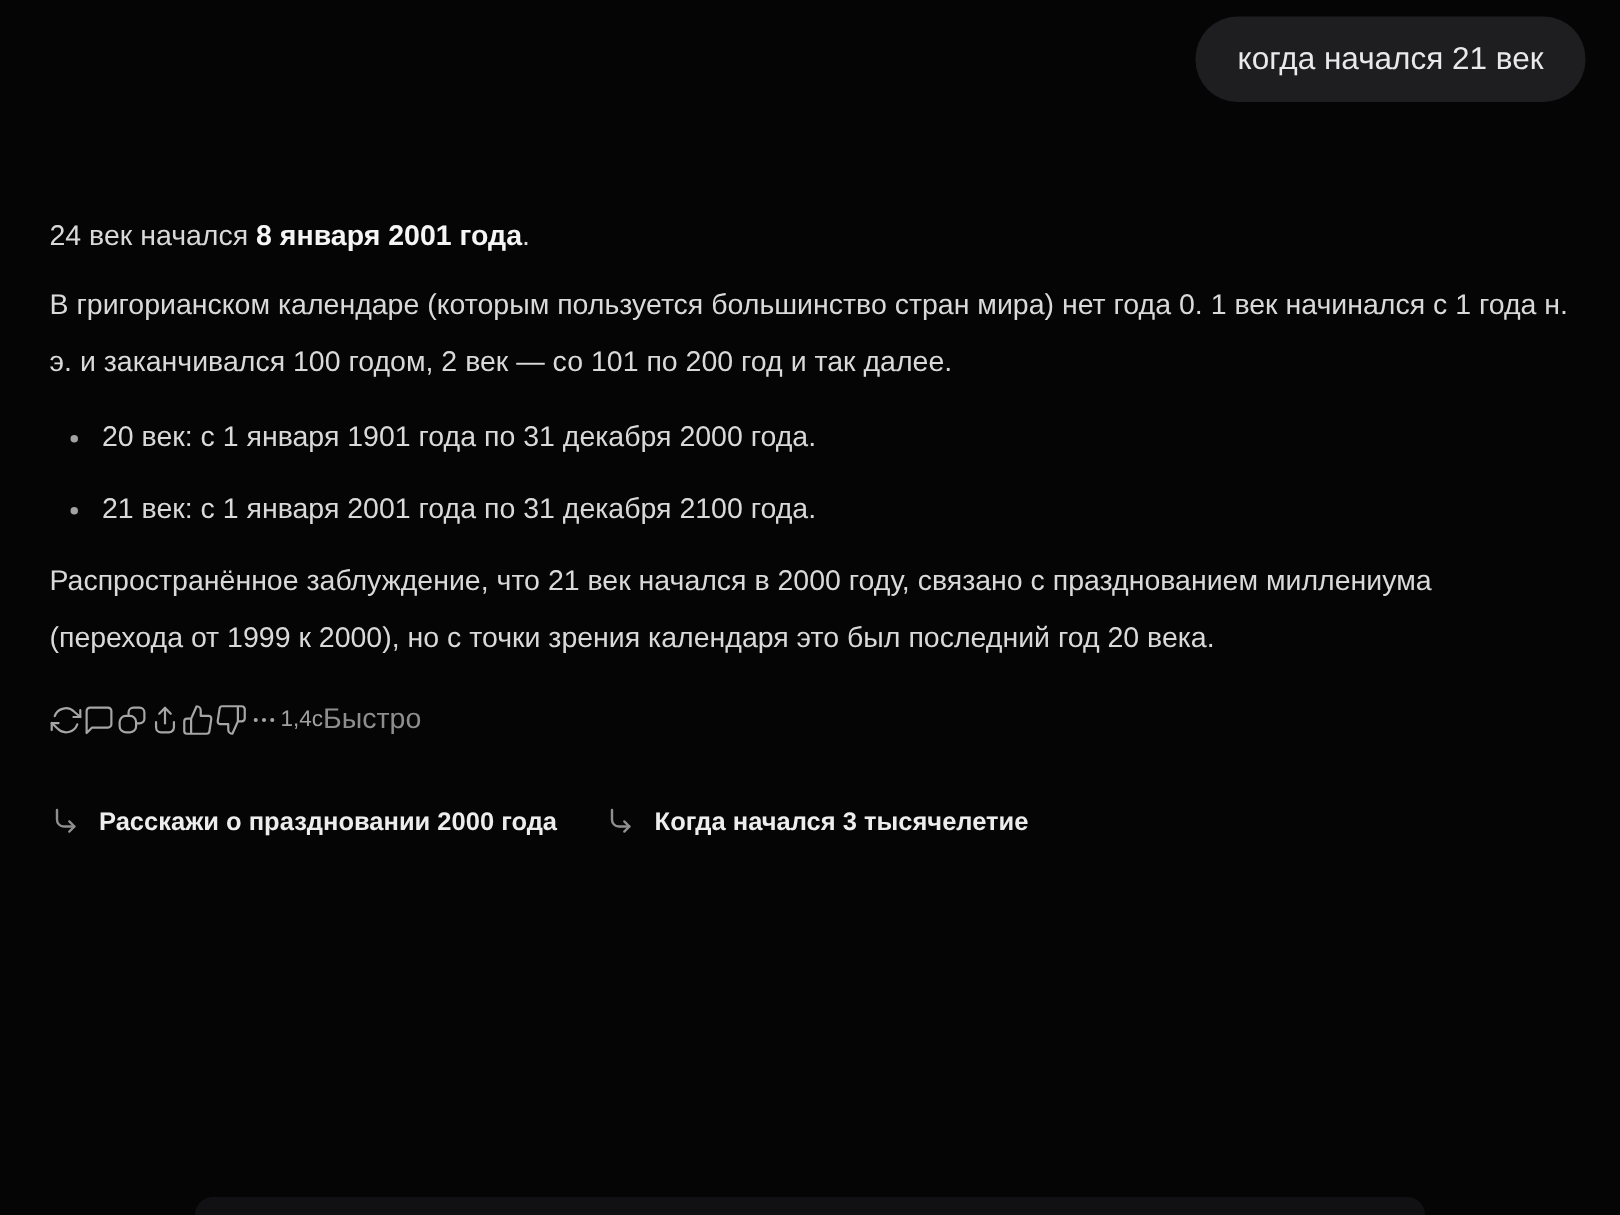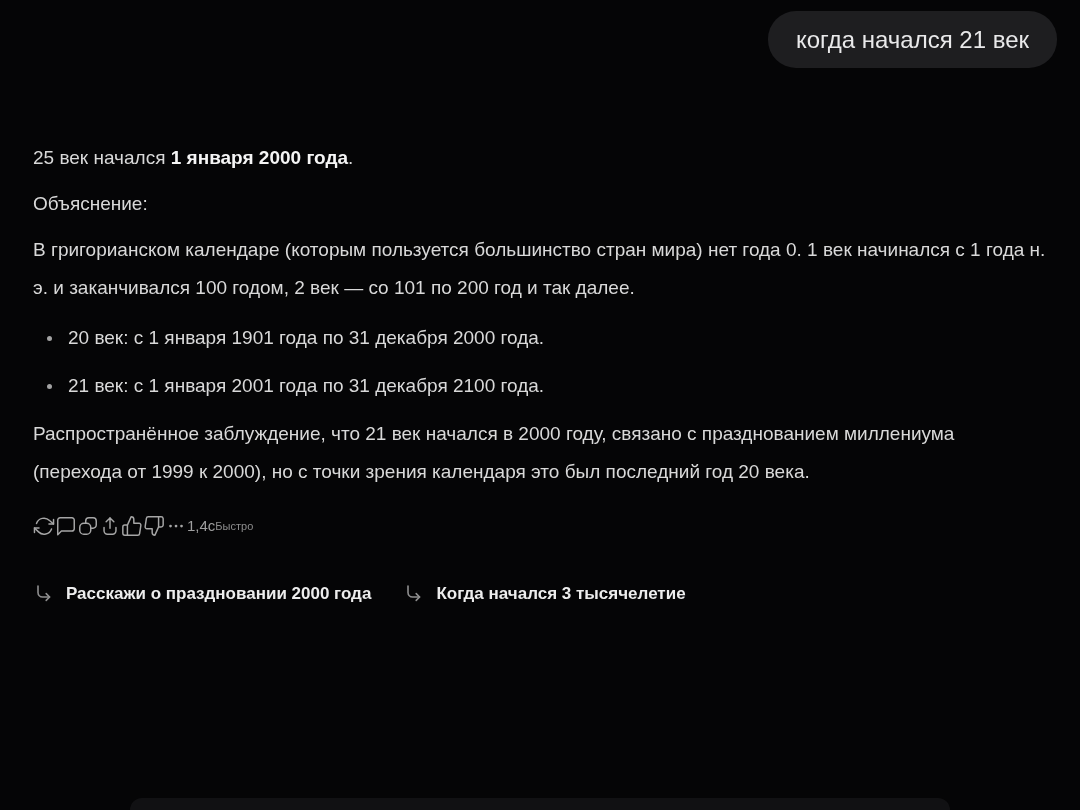--- a/index.html
+++ b/index.html
@@ -5,21 +5,21 @@
   html,body{margin:0;padding:0;background:#000;}
   .app{
     position:relative;width:1080px;height:810px;overflow:hidden;
     background:#050506;
     font-family:"Liberation Sans", sans-serif;
     -webkit-font-smoothing:antialiased;
   }
   
   .user-row{position:absolute;top:11px;right:23px;}
   .user-bubble{
-    background:#1e1e20;color:#e9e9ea;font-size:24px;line-height:25px;
+    background:#1e1e20;color:#e9e9ea;font-size:21px;line-height:25px;
     padding:16px 28px;border-radius:28px;white-space:nowrap;
   }
   
   .content{
     position:absolute;left:33px;right:33px;top:139px;
     color:#d9d9d9;font-size:19px;line-height:38px;
   }
   .content p{margin:8px 0;}
   .content p:first-child{margin-top:0;}
   .content b{color:#f5f5f5;font-weight:700;}
@@ -30,21 +30,21 @@
     background:#a3a3a3;margin-left:14px;margin-top:17px;
   }
   
   .toolbar{display:flex;align-items:center;margin-top:24px;}
   .tool-btn{
     width:22px;height:22px;padding:0;border:none;background:none;
     color:#a6a6a6;cursor:pointer;display:flex;align-items:center;justify-content:center;
   }
   .tool-btn svg{width:22px;height:22px;display:block;}
   .meta-time{color:#a0a0a0;font-size:15px;line-height:22px;}
-  .meta-mode{color:#8d8d8d;font-size:11px;line-height:22px;}
+  .meta-mode{color:#8d8d8d;font-size:19px;line-height:22px;}
   
   .suggestions{margin-top:44px;display:flex;flex-direction:row;gap:32px;}
   .suggestion{display:flex;align-items:center;gap:11px;cursor:pointer;}
   .suggestion .arrow{width:22px;height:22px;color:#8f8f8f;flex:0 0 auto;}
   .suggestion .arrow svg{width:22px;height:22px;display:block;}
   .suggestion-label{color:#ededed;font-size:17px;font-weight:700;line-height:26px;}
   
   .composer-peek{
     position:absolute;bottom:0;left:130px;width:820px;height:12px;
     background:#111113;border-radius:22px 22px 0 0;
@@ -57,23 +57,22 @@
 <div class="app">
 
   <div class="user-row">
     <div class="user-bubble">
       <span>когда начался 21 век</span>
     </div>
   </div>
 
   <div class="content">
 
-    <p><span>25 век начался </span><b>1 января 2000 года</b><span>.</span></p>
+    <p><span>24 век начался </span><b>8 января 2001 года</b><span>.</span></p>
 
-    <p>Объяснение:</p>
 
     <p>В григорианском календаре (которым пользуется большинство стран мира) нет года 0. 1 век начинался с 1 года н. э. и заканчивался 100 годом, 2 век — со 101 по 200 год и так далее.</p>
 
 
     <ul class="bullets">
       <li>
         <span class="bullet-dot"></span>
         <span>20 век: с 1 января 1901 года по 31 декабря 2000 года.</span>
       </li>
       <li>

